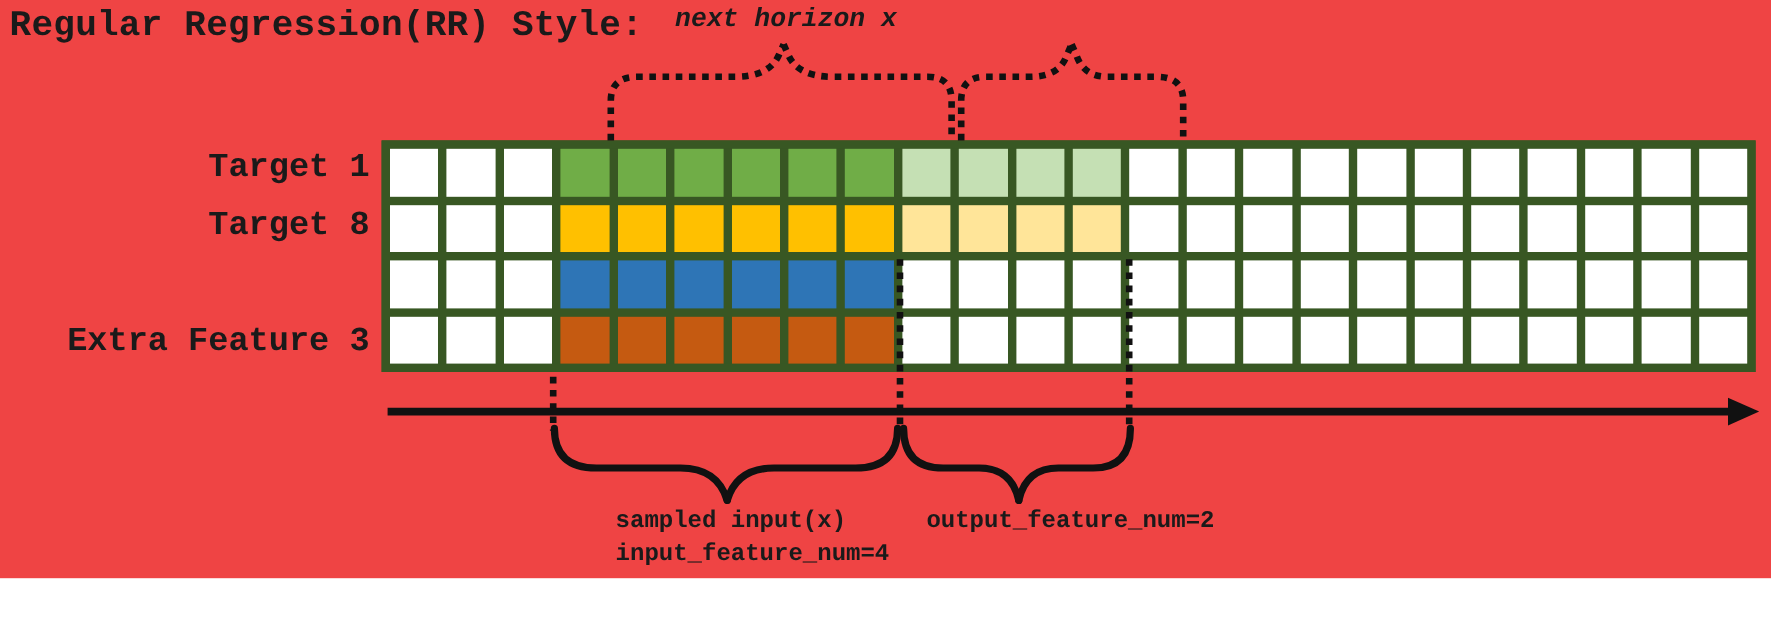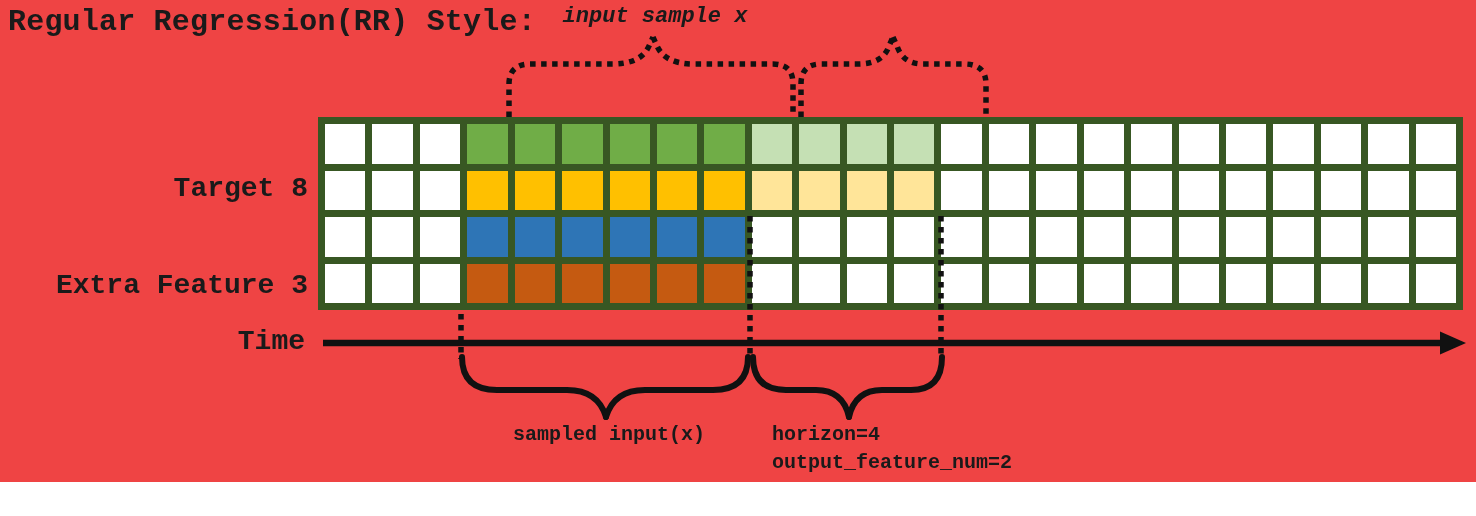--- a/index.html
+++ b/index.html
@@ -75,22 +75,23 @@
   #input-block{left:513px;}
   #output-block{left:772px;}
 </style>
 </head>
 <body>
 
 <div id="canvas">
 
   <div id="title">Regular Regression(RR) Style:</div>
 
-  <div class="next-label" id="next-x">input sample x</div>
-
+  <div class="next-label" id="next-x">next horizon x</div>
+
+  <div class="row-label" id="rl-0">Target 1</div>
   <div class="row-label" id="rl-1">Target 8</div>
   <div class="row-label" id="rl-3">Extra Feature 3</div>
 
   <div id="grid">
       <div class="cell" style="background: rgb(255, 255, 255);"></div>
       <div class="cell" style="background: rgb(255, 255, 255);"></div>
       <div class="cell" style="background: rgb(255, 255, 255);"></div>
       <div class="cell" style="background: rgb(112, 173, 71);"></div>
       <div class="cell" style="background: rgb(112, 173, 71);"></div>
       <div class="cell" style="background: rgb(112, 173, 71);"></div>
@@ -201,24 +202,23 @@
     <line class="axis" x1="323" y1="343" x2="1444" y2="343"></line>
     <polygon class="axis-head" points="1440,331.5 1466,343 1440,354.5"></polygon>
 
     <path class="solid-brace" d="M 462 357 Q 462 390 497 390 L 567 390 Q 598 390 606 417"></path>
     <path class="solid-brace" d="M 606 417 Q 614 390 645 390 L 713 390 Q 748 390 748 357"></path>
 
     <path class="solid-brace" d="M 753 357 Q 753 390 786 390 L 816 390 Q 843 390 849 417"></path>
     <path class="solid-brace" d="M 849 417 Q 855 390 882 390 L 911 390 Q 942 390 942 357"></path>
   </svg>
 
-  <div id="time-label">Time</div>
 
   <div class="ann-block" id="input-block">
     <div>sampled input(x)</div>
+    <div>input_feature_num=4</div>
   </div>
 
   <div class="ann-block" id="output-block">
-    <div>horizon=4</div>
     <div>output_feature_num=2</div>
   </div>
 
 </div>
 
 </body></html>

